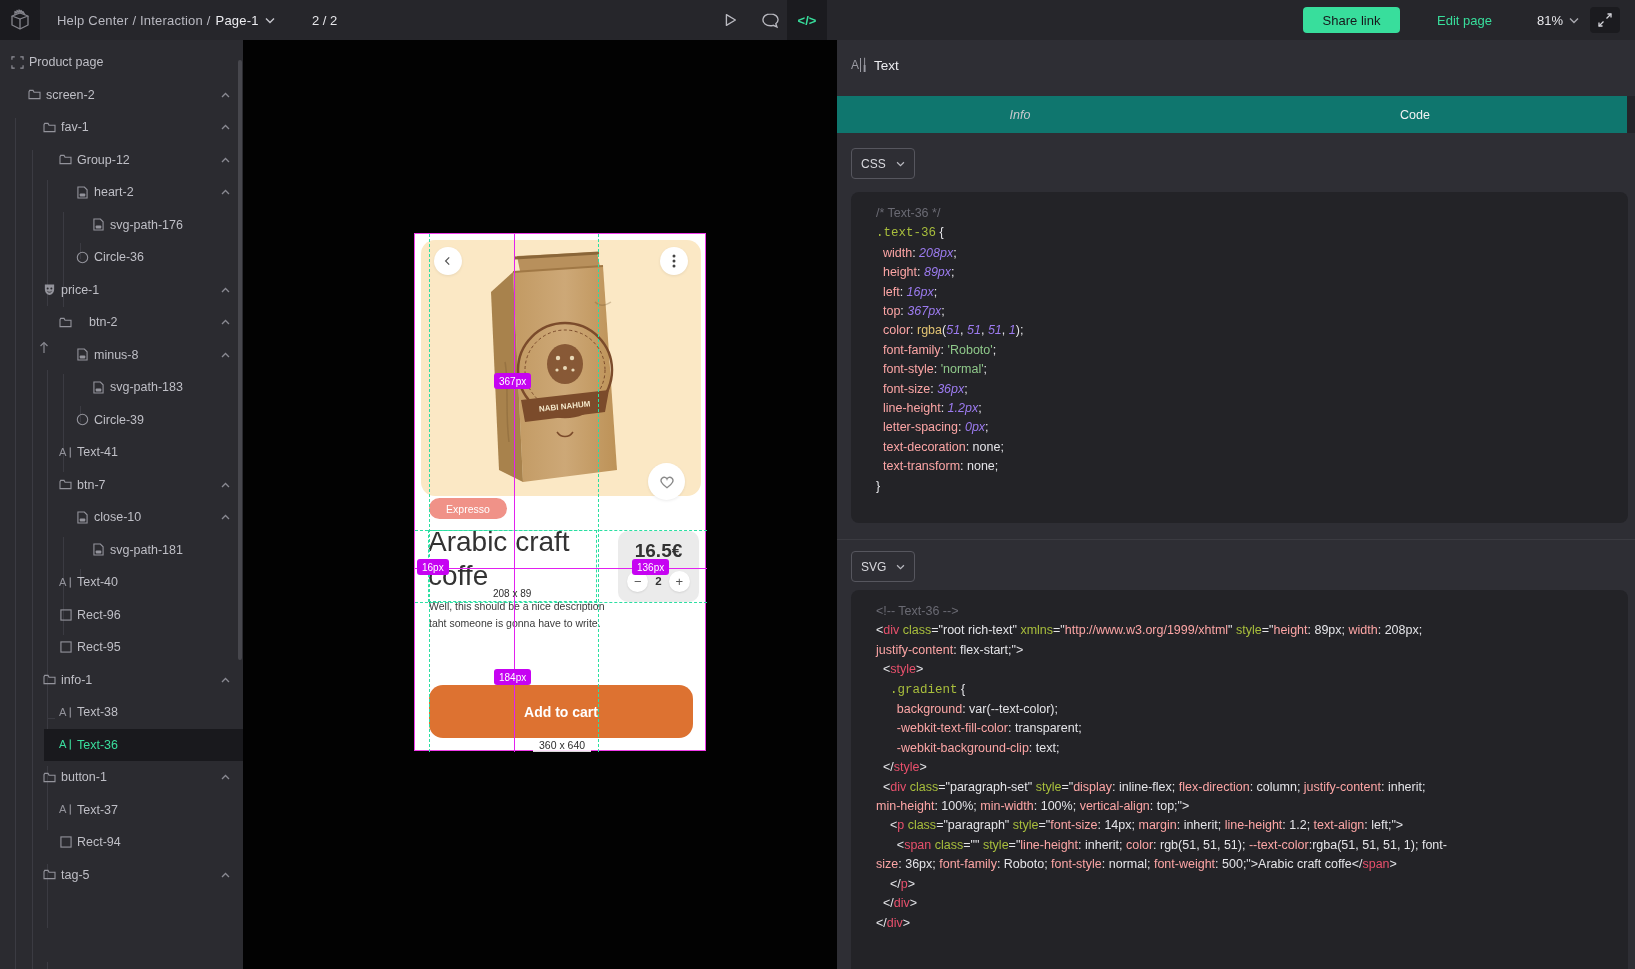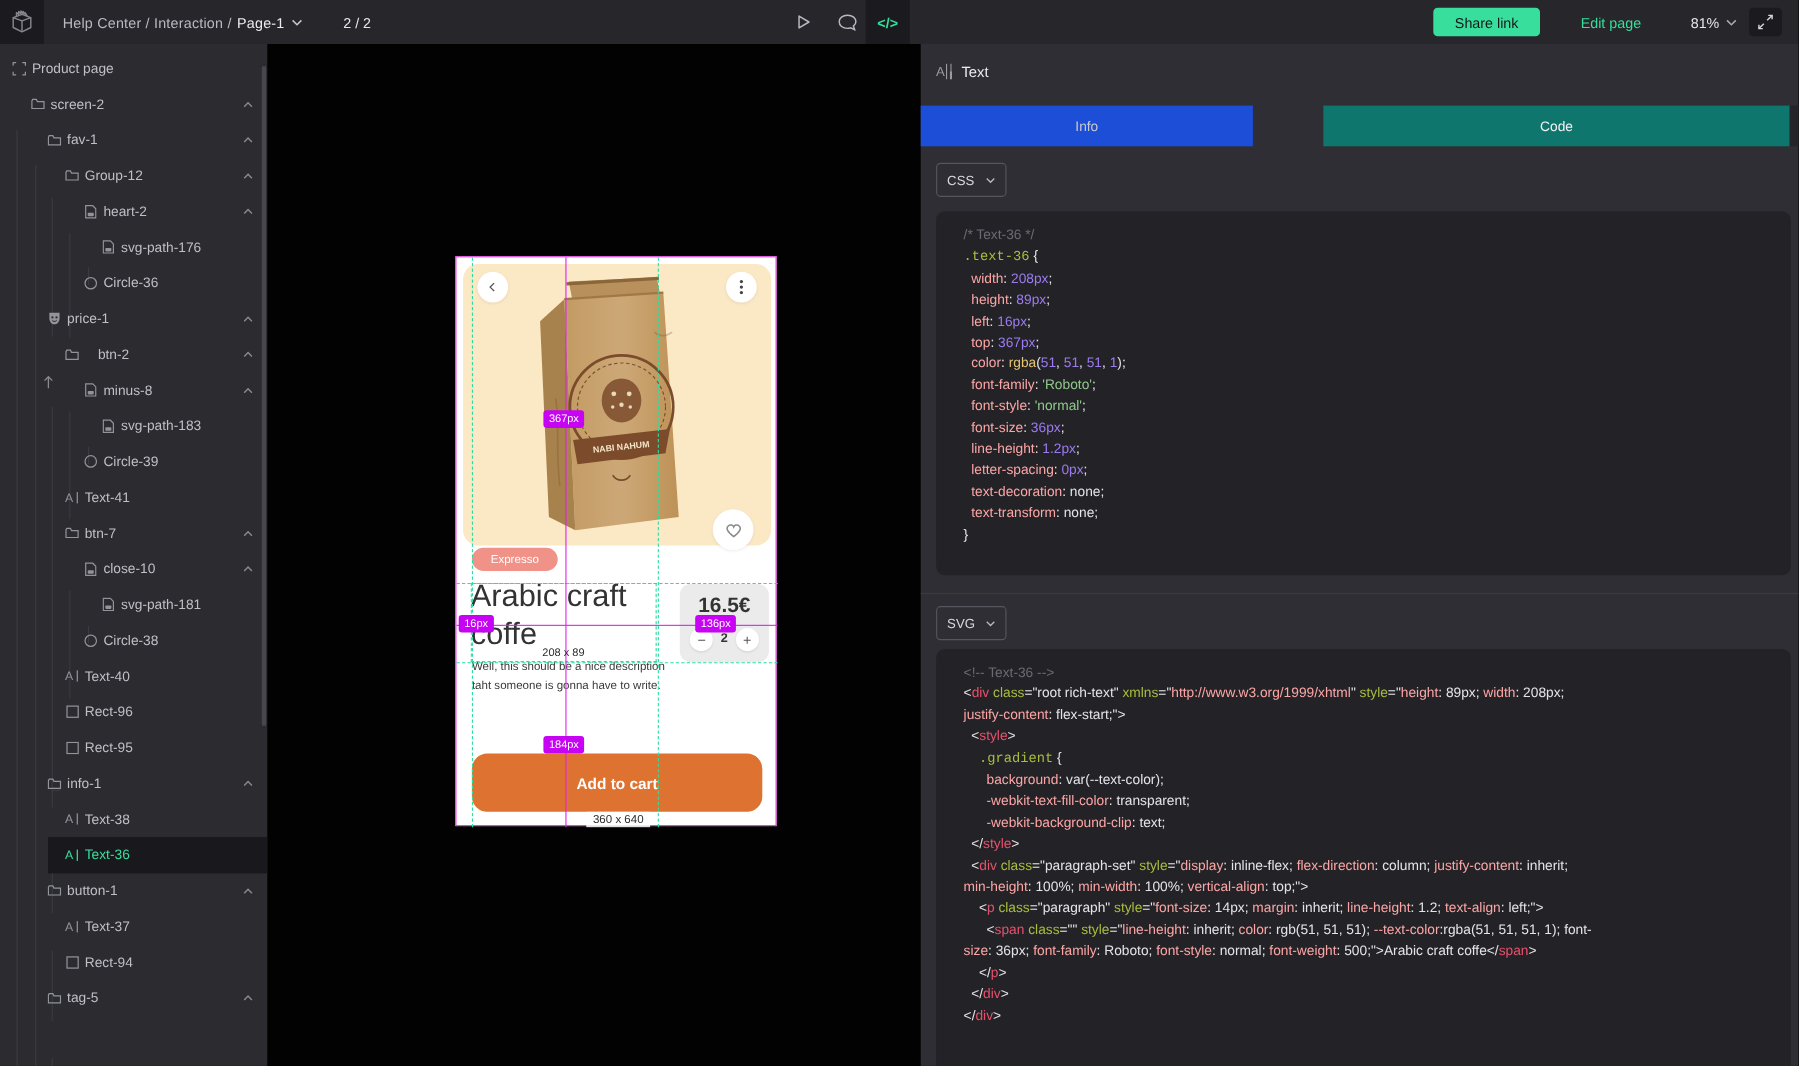--- a/index.html
+++ b/index.html
@@ -74,34 +74,34 @@
     height:16px; display:flex; align-items:center; justify-content:center; padding:0 5px; }
 
   
   #rpanel { position:absolute; left:837px; top:40px; width:798px; height:929px; background:#2E2E34; z-index:20; }
   #insp-header { position:absolute; left:0; top:0; width:798px; height:56px; }
   #insp-title { position:absolute; left:37px; top:18px; font-size:13.5px; color:#ECECF0; }
   #text-ico { position:absolute; left:14px; top:18px; color:#9A9AA2; font-size:12px; }
   #tabs { position:absolute; left:0; top:56px; width:798px; height:37px; }
   .tab { position:absolute; top:0; height:37px; display:flex; align-items:center; justify-content:center;
     font-size:12.5px; color:#C9C9CE; cursor:pointer; }
-  #tab-info { left:0; width:302px; background:#1d4ed8; }
+  #tab-info { left:0; width:366px; background:#0f766e;font-style:italic; }
   #tab-code { left:366px; width:424px; background:#0f766e; color:#F2F2F4; }
   #tab-notch { position:absolute; left:790px; top:0; width:8px; height:37px; background:#242429; }
   .dropdown { position:absolute; left:14px; width:64px; height:31px; border:1px solid #56565E; border-radius:4px;
     background:transparent; display:flex; align-items:center; justify-content:space-between; padding:0 9px;
     font-size:12px; color:#D9D9DE; cursor:pointer; }
   #css-dd { top:108px; } #svg-dd { top:511px; }
   .code-block { position:absolute; left:14px; width:777px; background:#232327; border-radius:8px;
     padding:12px 10px 10px 25px; font-size:12.5px; line-height:19.4px; white-space:pre; overflow:hidden; }
   #css-code { top:152px; height:331px; }
   #svg-code { top:550px; height:379px; border-bottom-left-radius:0; border-bottom-right-radius:0; }
   #rp-divider { position:absolute; left:0; top:499px; width:798px; height:1px; background:#3B3B41; }
   .tk-com { color:#6A6A73; } .tk-sel { color:#A8BE3C;font-family:Liberation Mono, monospace; } .tk-prop { color:#fca5a5; }
-  .tk-val { color:#9C7BF0; } .tk-fn { color:#E3C472; } .tk-str { color:#8FC98A; }
+  .tk-val { color:#9C7BF0;font-style:italic; } .tk-fn { color:#E3C472; } .tk-str { color:#8FC98A; }
   .tk-pun { color:#E4E4E8; } .tk-tag { color:#E8506C; } .tk-attr { color:#A8BE3C; }
 
   svg { display:block; }
 </style>
 </head>
 <body>
 
 <div id="topbar">
   <div class="tile" style="left:0">
     <svg width="24" height="24" viewBox="0 0 24 24">
@@ -363,28 +363,20 @@
         </span>
       </div>
       <div class="trow">
         <span class="ticon" style="left: 91px;">
           <svg width="11" height="13" viewBox="0 0 12 14">
             <path d="M1 1 L8 1 L11 4 L11 13 L1 13 Z" fill="none" stroke="#93939B" stroke-width="1.2"></path>
             <rect x="3" y="8" width="6" height="3.4" rx="0.8" fill="#93939B"></rect>
           </svg>
         </span>
         <span class="tlabel" style="left: 110px;">svg-path-181</span>
-      </div>
-      <div class="trow">
-        <span class="ticon" style="left: 75px;">
-          <svg width="13" height="13" viewBox="0 0 14 14">
-            <circle cx="7" cy="7" r="5.6" fill="none" stroke="#93939B" stroke-width="1.2"></circle>
-          </svg>
-        </span>
-        <span class="tlabel" style="left: 94px;">Circle-38</span>
       </div>
       <div class="trow">
         <span class="ticon" style="left: 58px;">
           <svg width="14" height="13" viewBox="0 0 15 14">
             <text x="0" y="11" font-size="12" fill="currentColor" font-family="Liberation Sans, sans-serif">A</text>
             <rect x="11.5" y="1.5" width="1.2" height="11" fill="currentColor"></rect>
           </svg>
         </span>
         <span class="tlabel" style="left: 77px;">Text-40</span>
       </div>

